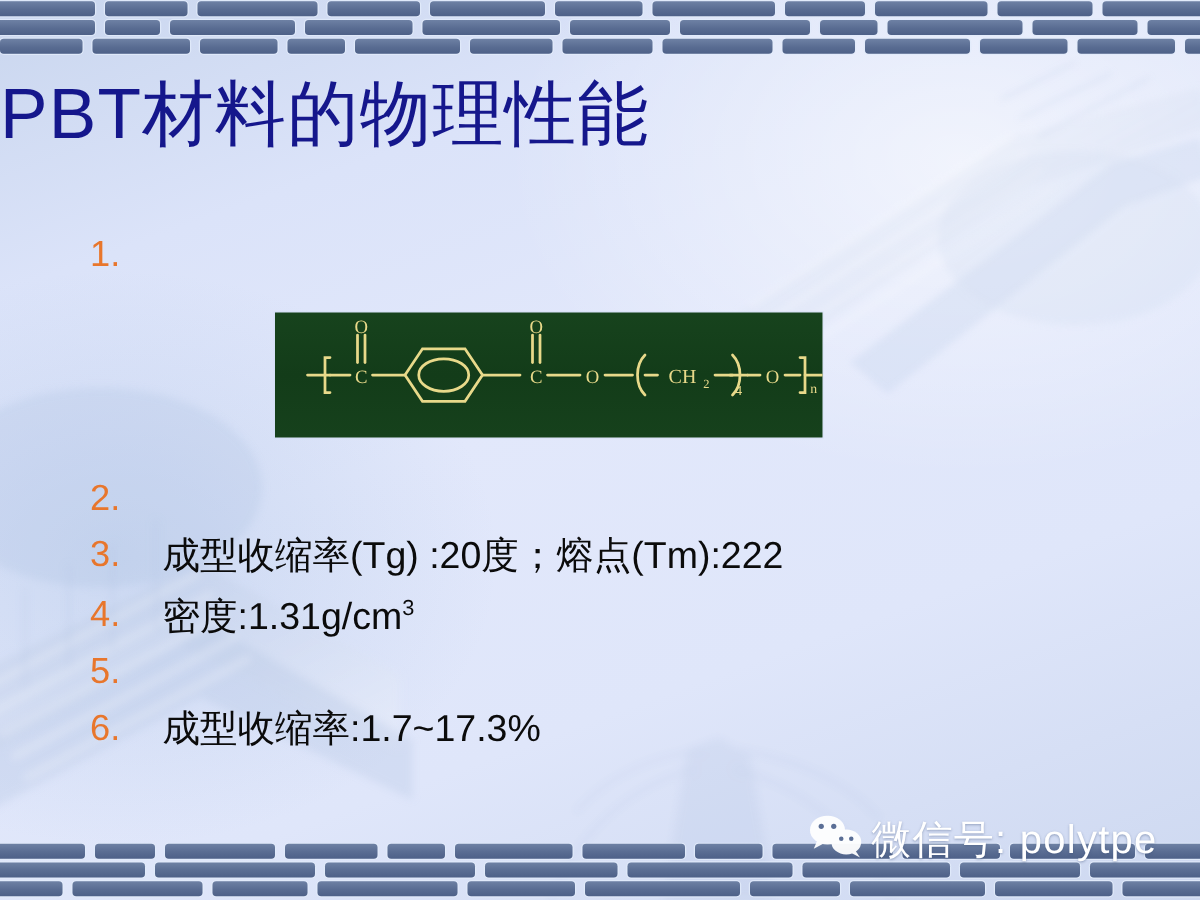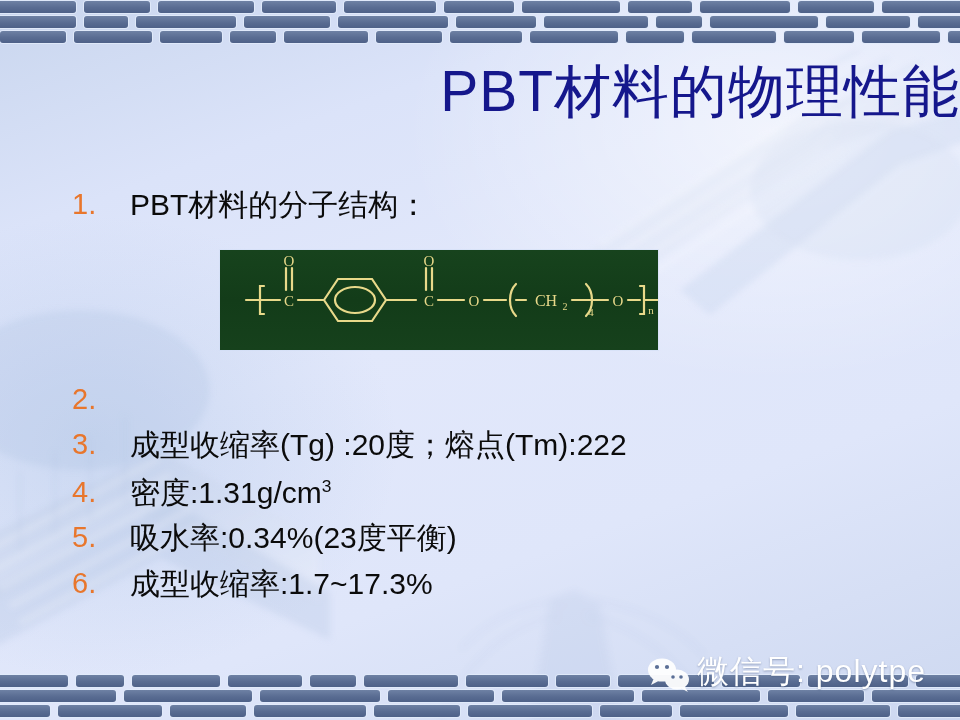--- a/index.html
+++ b/index.html
@@ -69,21 +69,21 @@
     border-radius: 3px;
     box-shadow: 0 0 0 1px rgba(226,235,250,0.85);
   }
 
   
   .title {
     position: absolute;
     top: 62px;
     left: 0;
     width: 960px;
-    text-align: right;
+    text-align: left;
     font-size: 57px;
     line-height: 1.05;
     letter-spacing: 1px;
     color: #15178c;
     font-family: "Liberation Sans", "DejaVu Sans", sans-serif;
     white-space: nowrap;
   }
 
   
   .list {
@@ -135,21 +135,21 @@
     box-shadow: 0 0 0 1px rgba(210,222,245,0.55);
   }
   .chem-figure svg { display: block; }
 
   
   .footer-wm {
     position: absolute;
     right: 34px;
     bottom: 26px;
     display: flex;
-    align-items: flex-end;
+    align-items: flex-start;
     gap: 5px;
     z-index: 6;
   }
   .footer-wm .wechat-icon { display: block; }
   .footer-wm .wm-text {
     color: #ffffff;
     font-size: 32px;
     letter-spacing: 1px;
     text-shadow: 0 1px 2px rgba(60,80,120,0.45);
     font-family: "Liberation Sans", "DejaVu Sans", sans-serif;
@@ -319,40 +319,38 @@
       <div class="brick" style="left:908px;width:132px"></div>
     </div>
   </div>
 
   <div class="title">PBT材料的物理性能</div>
 
   <div class="list">
 
     <div class="item item-1">
       <span class="num">1.</span>
-      <span class="txt">PBT材料的分子结构：</span>
     </div>
 
     <div class="item item-2">
       <span class="num">2.</span>
     </div>
 
     <div class="item item-3">
       <span class="num">3.</span>
       <span class="txt">成型收缩率(Tg) :20度；熔点(Tm):222</span>
     </div>
 
     <div class="item item-4">
       <span class="num">4.</span>
       <span class="txt"><span>密度:1.31g/cm</span><sup>3</sup></span>
     </div>
 
     <div class="item item-5">
       <span class="num">5.</span>
-      <span class="txt">吸水率:0.34%(23度平衡)</span>
     </div>
 
     <div class="item item-6">
       <span class="num">6.</span>
       <span class="txt">成型收缩率:1.7~17.3%</span>
     </div>
   </div>
 
   <div class="chem-figure">
     <svg width="438" height="100" viewBox="0 0 438 100">

